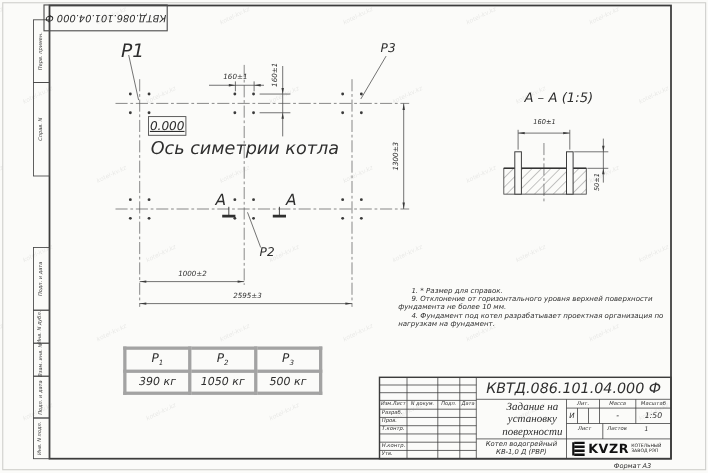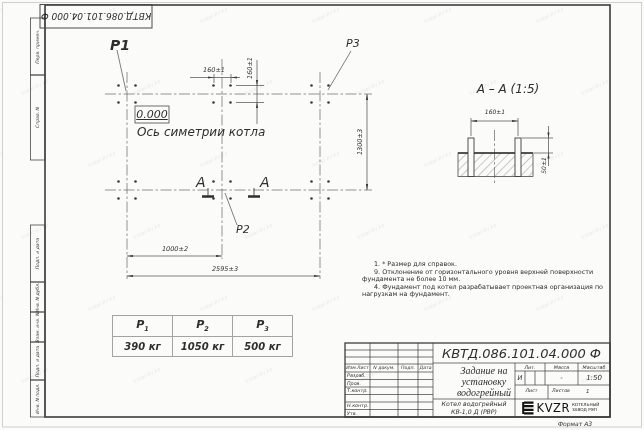--- a/index.html
+++ b/index.html
@@ -13,32 +13,32 @@
   .c { text-align:center; }
   .rotwrap { position:absolute; display:flex; align-items:center; justify-content:center; }
   .rotwrap > span { transform:rotate(-90deg); white-space:nowrap; font-style:italic; }
   .flipwrap { position:absolute; display:flex; align-items:center; justify-content:center; }
   .flipwrap > span { transform:rotate(180deg); white-space:nowrap; font-style:italic; }
   .sidebar-cell { position:absolute; left:30px; width:15px; display:flex; align-items:center; justify-content:center; }
   .sidebar-cell > span { transform:rotate(-90deg); white-space:nowrap; font-size:4.6px; font-style:italic; color:#3a3a3a; }
   .wm-layer { position:absolute; left:0; top:0; width:644px; height:430px; }
   .wm-layer span { position:absolute; transform:rotate(-26deg); font-size:5.5px; font-style:italic; color:rgba(70,70,70,0.10); white-space:nowrap; }
   .notes { position:absolute; left:362px; top:261px; width:250px; }
-  .notes p { font-size:6.4px; line-height:1.18; text-indent:12px; color:#2e2e2e; }
+  .notes p { font-size:6.4px; line-height:1.18; font-style:italic; text-indent:12px; color:#2e2e2e; }
   .loads { position:absolute; left:112px; top:315px; width:181px; border-collapse:collapse; table-layout:fixed; text-align:center; }
-  .loads th, .loads td { border:1px solid #a3a3a3; font-style:italic; font-weight:bold; }
+  .loads th, .loads td { border:3px solid #a3a3a3; font-style:italic; font-weight:normal; }
   .loads th { height:21px; font-size:11px; }
   .loads td { height:20px; font-size:10px; }
   .loads sub { font-size:6.5px; }
   .tb-title { position:absolute; left:443px; top:365px; width:82px; text-align:center;font-family:Liberation Serif, serif; }
   .tb-title p { font-size:10px; line-height:11px; font-style:italic; }
   .tb-product { position:absolute; left:433px; top:400px; width:82px; text-align:center; }
   .tb-product p { font-size:6.2px; line-height:7.6px; font-style:italic; }
   .logo-row { position:absolute; left:512px; top:400px; width:97px; height:16px; display:flex; align-items:center; justify-content:center; gap:2px; }
-  .logo-word { font-size:11.5px; font-weight:normal; font-style:normal; letter-spacing:0.5px; color:#111; }
+  .logo-word { font-size:11.5px; font-weight:bold; font-style:normal; letter-spacing:0.5px; color:#111; }
   .logo-cap { text-align:left; }
   .logo-cap p { font-size:4.2px; line-height:4.8px; font-style:normal; color:#222; }
 </style>
 </head>
 <body>
 
 <div class="page">
 
   <div class="wm-layer">
       <span style="left: -25px; top: 12px;">kotel-kv.kz</span>
@@ -215,25 +215,25 @@
   <div class="sidebar-cell" style="top:312px;height:30px;">
       <span>Взам. инв. N</span>
     </div>
   <div class="sidebar-cell" style="top:342px;height:38px;">
       <span>Подп. и дата</span>
     </div>
   <div class="sidebar-cell" style="top:380px;height:37px;">
       <span>Инв. N подл.</span>
     </div>
 
-  <span class="t" style="left:110px;top:37px;font-size:14px;font-weight:bold;">P1</span>
+  <span class="t" style="left:110px;top:37px;font-size:17px;">P1</span>
   <span class="t" style="left:236px;top:223px;font-size:11px;">P2</span>
   <span class="t" style="left:346px;top:37px;font-size:11px;">P3</span>
   <span class="t c" style="left:135px;top:107.5px;width:34px;font-size:11px;text-decoration:underline;">0.000</span>
-  <span class="t" style="left:137px;top:125px;font-size:12px;">Ось симетрии котла</span>
+  <span class="t" style="left:137px;top:125px;font-size:16px;">Ось симетрии котла</span>
   <span class="t" style="left:196px;top:174px;font-size:14px;">А</span>
   <span class="t" style="left:260px;top:174px;font-size:14px;">А</span>
 
   <span class="t c" style="left:190px;top:66px;width:48px;font-size:6.5px;">160±1</span>
   <div class="rotwrap" style="left:244px;top:55px;width:12px;height:26px;">
       <span style="font-size:6.5px;">160±1</span>
     </div>
   <div class="rotwrap" style="left:354px;top:121px;width:12px;height:42px;">
       <span style="font-size:6.5px;">1300±3</span>
     </div>
@@ -265,21 +265,21 @@
       <td>500 кг</td>
     </tr>
   </tbody>
     </table>
 
   <span class="t c" style="left:433px;top:346px;width:177px;font-size:13px;">КВТД.086.101.04.000 Ф</span>
 
   <div class="tb-title">
     <p>Задание на</p>
     <p>установку</p>
-    <p>водогрейный</p>
+    <p>поверхности</p>
   </div>
 
   <div class="tb-product">
     <p>Котел водогрейный</p>
     <p>КВ-1,0 Д (РВР)</p>
   </div>
 
   <span class="t c" style="left:345px;top:364.5px;width:25px;font-size:4.6px;">Изм.Лист</span>
   <span class="t c" style="left:370px;top:364.5px;width:28px;font-size:4.6px;">N докум.</span>
   <span class="t c" style="left:398px;top:364.5px;width:20px;font-size:4.6px;">Подп.</span>

